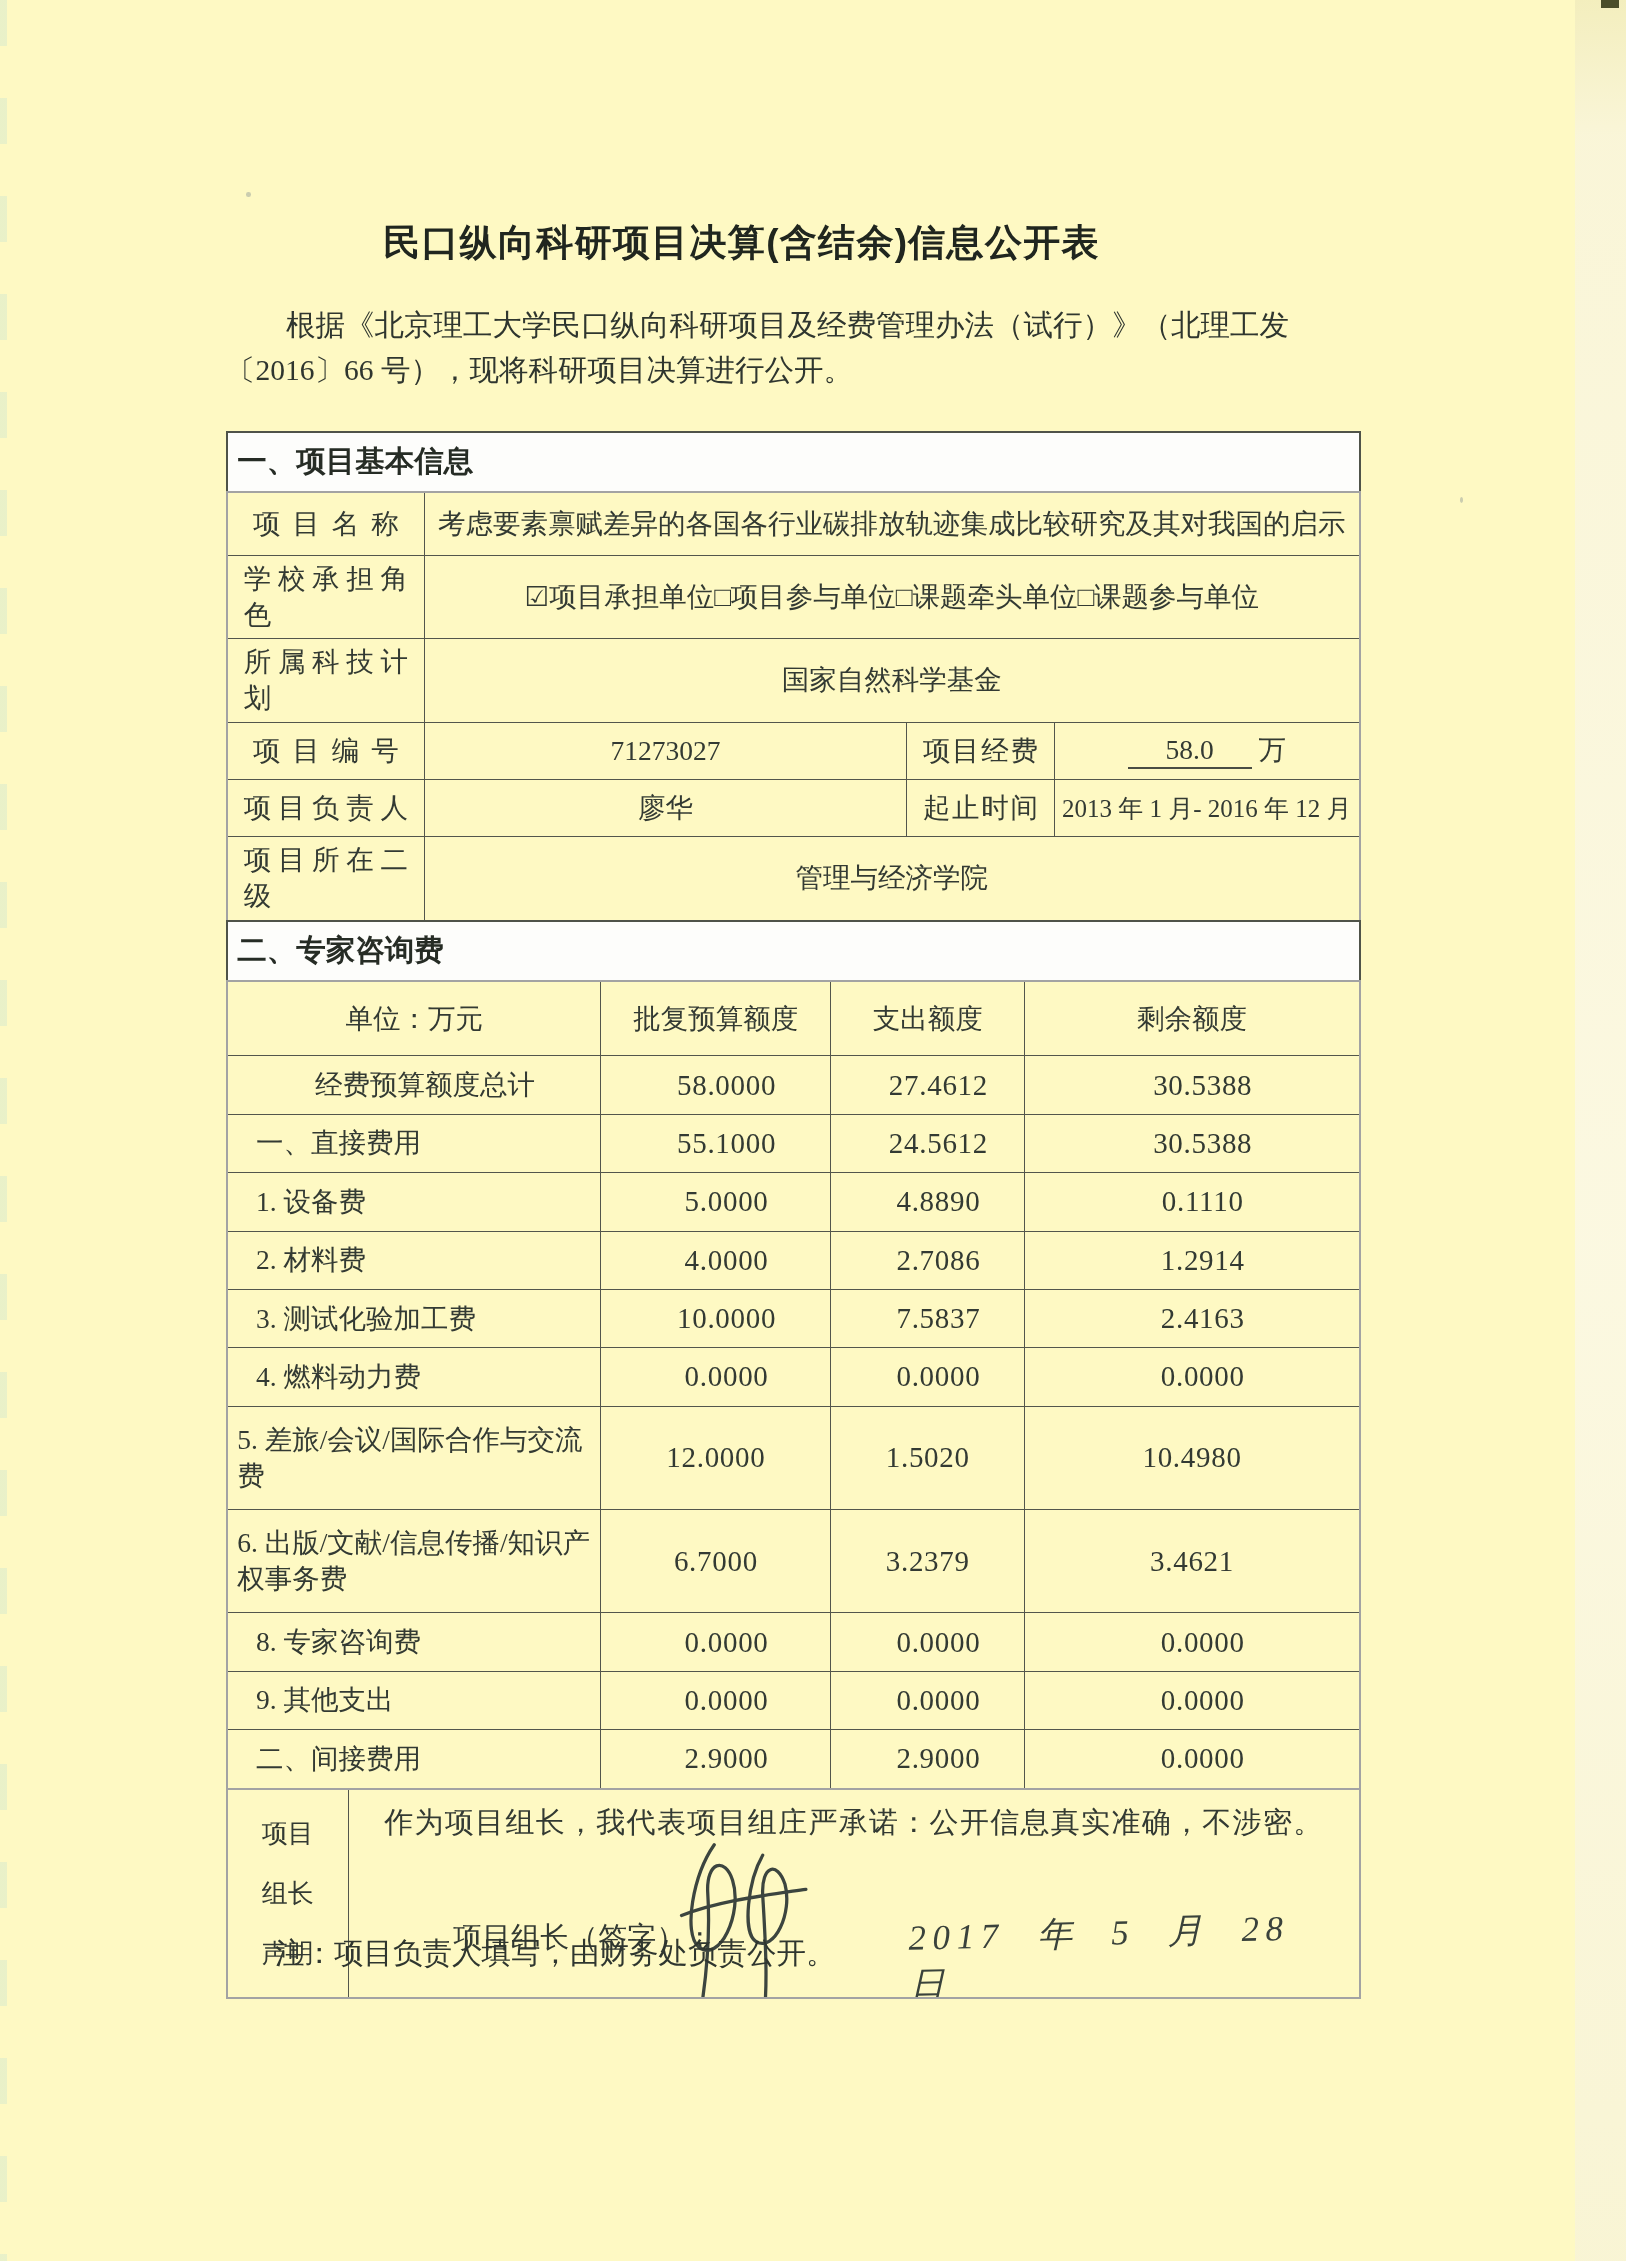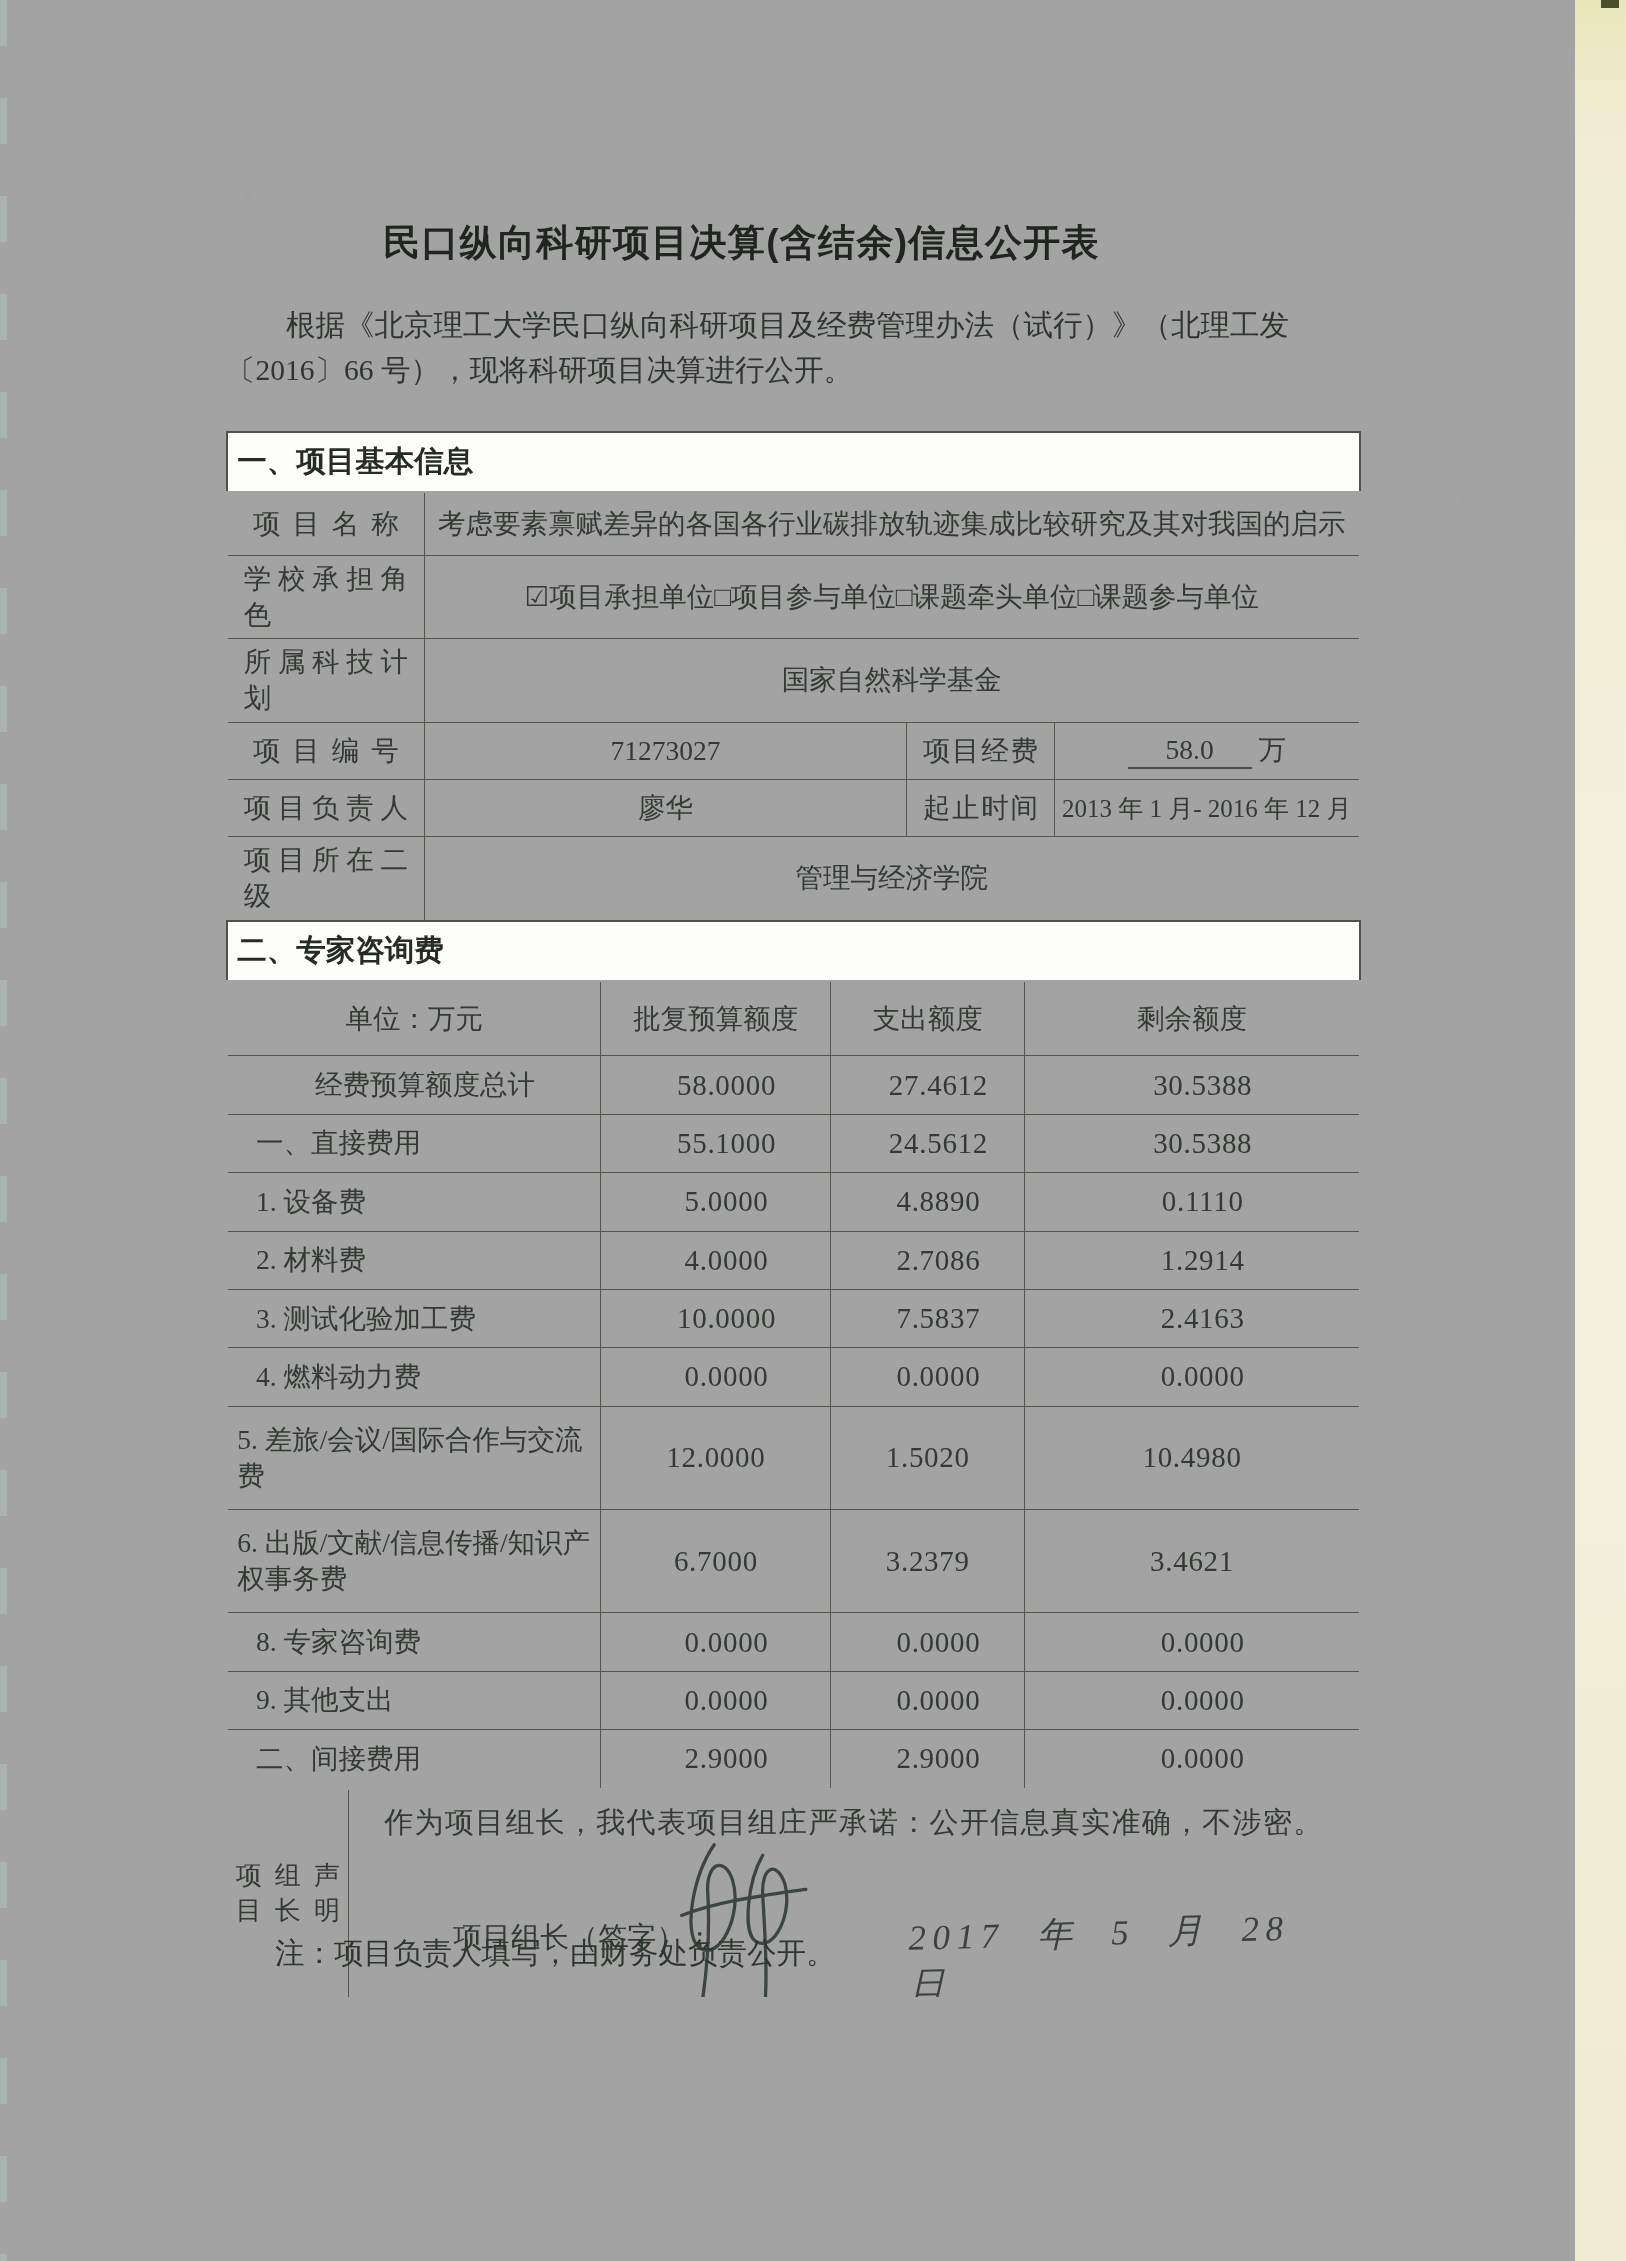--- a/index.html
+++ b/index.html
@@ -4,21 +4,21 @@
 <style>
   html, body { margin: 0; padding: 0; }
   body {
     width: 1627px; height: 2261px;
     background: #ffffff;
     font-family: "Liberation Serif", "DejaVu Serif", serif;
   }
   .page {
     position: relative;
     width: 1627px; height: 2261px;
-    background: #a3a3a3;
+    background: #fef9c3;
     overflow: hidden;
     color: #333a33;
   }
   
   .edge-right {
     position: absolute; top: 0; right: 0;
     width: 52px; height: 100%;
     background: linear-gradient(180deg, #f2edbd 0%, #f9f5da 6%, #fbf8e4 55%, #f8f4d6 100%);
     opacity: 0.9;
   }
@@ -105,21 +105,21 @@
   .decal td.rowlbl { text-align: left; padding-left: 9.2px; }
   .decal tr.total td.rowlbl { text-align: center; }
   .decal tr.hdr td { height: 63px; font-size: 27.5px; }
   .decal tr.std td { height: 47px; padding-left: 28px; }
   .decal tr.tall td { height: 92px; }
   
   .decl td { height: 197px; }
   .decl .side {
     font-size: 26px;
   }
-  .side-stack { display: flex; flex-direction: row; gap: 11px; align-items: center; }
+  .side-stack { display: flex; flex-direction: column; gap: 25px; align-items: center; }
   .decl-content { position: relative; height: 100%; text-align: left; }
   .decl-statement {
     margin-top: 17px;
     text-align: center;
     font-size: 29px;
     letter-spacing: 1.3px;
   }
   .decl-signrow { position: absolute; left: 0; top: 115px; width: 100%; height: 72px; }
   .sign-label { margin-left: 98px; font-size: 29px; }
   .signature-svg {

